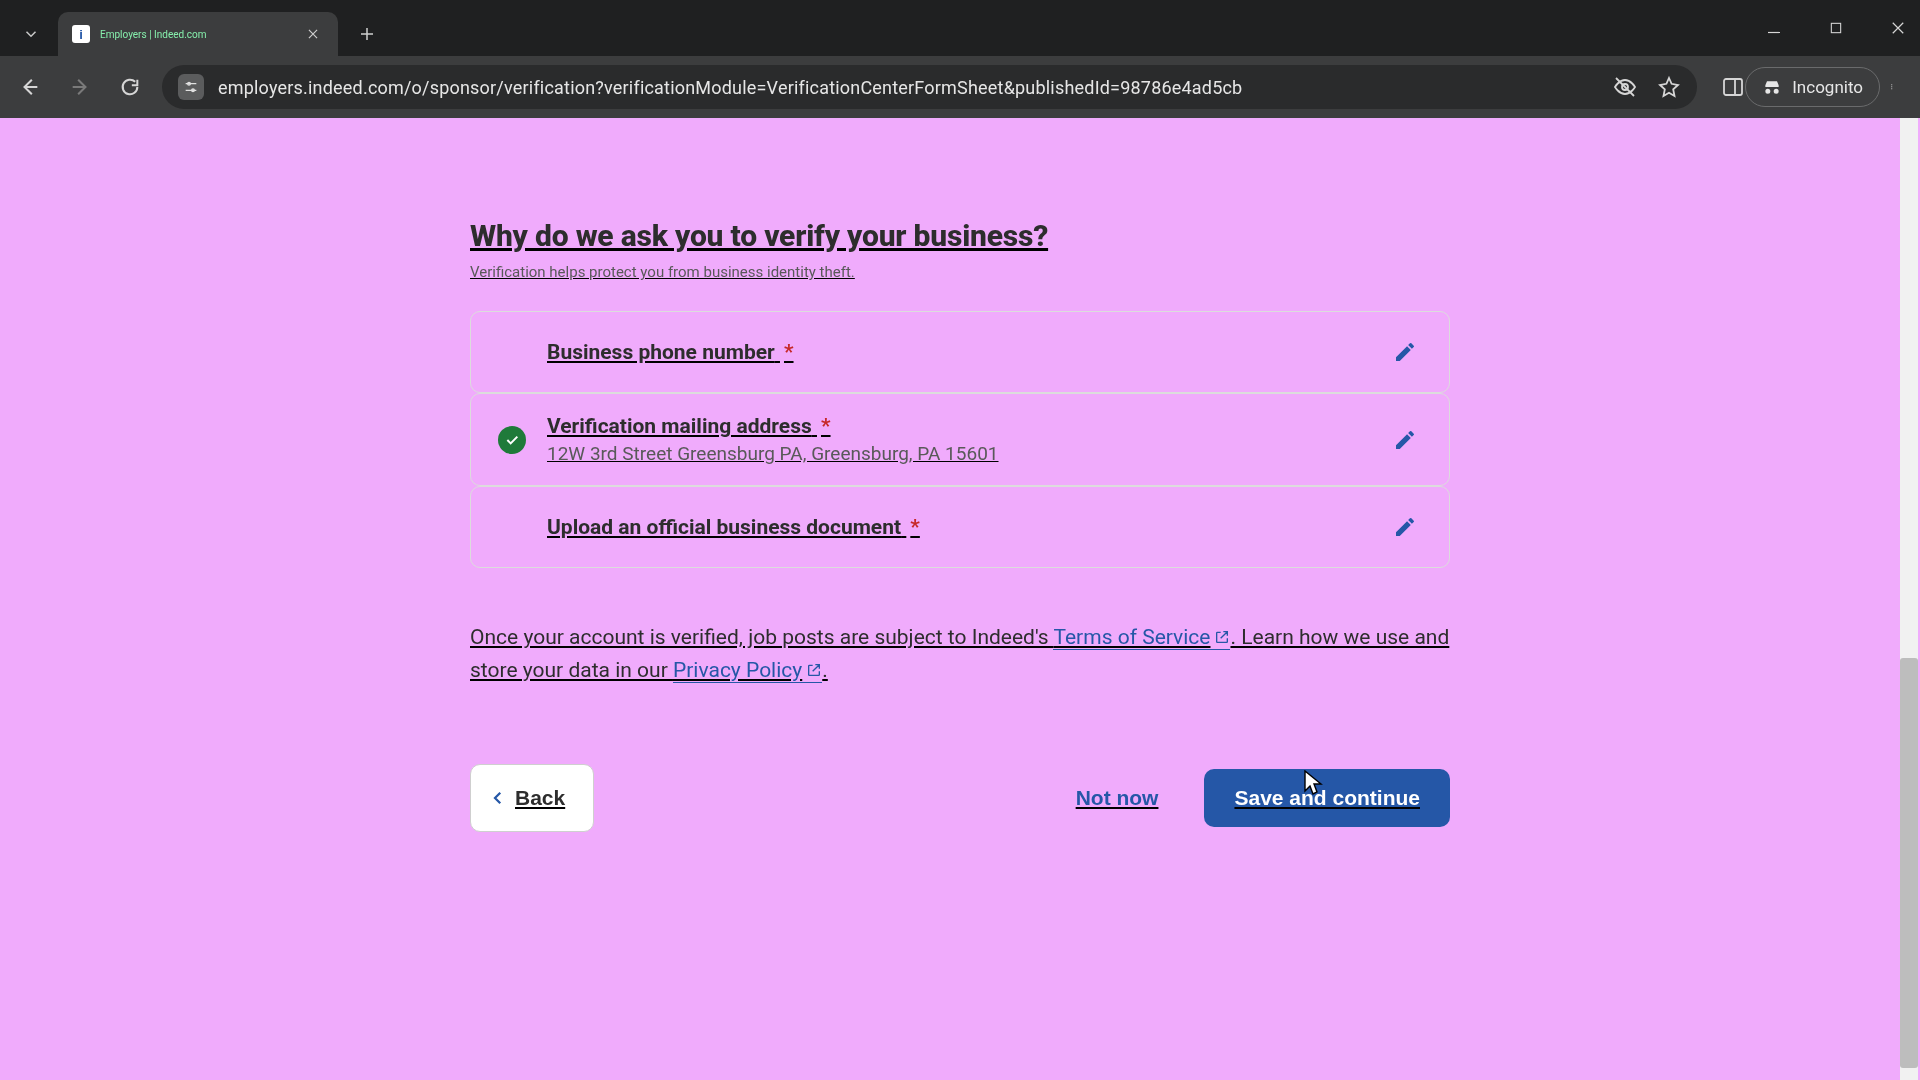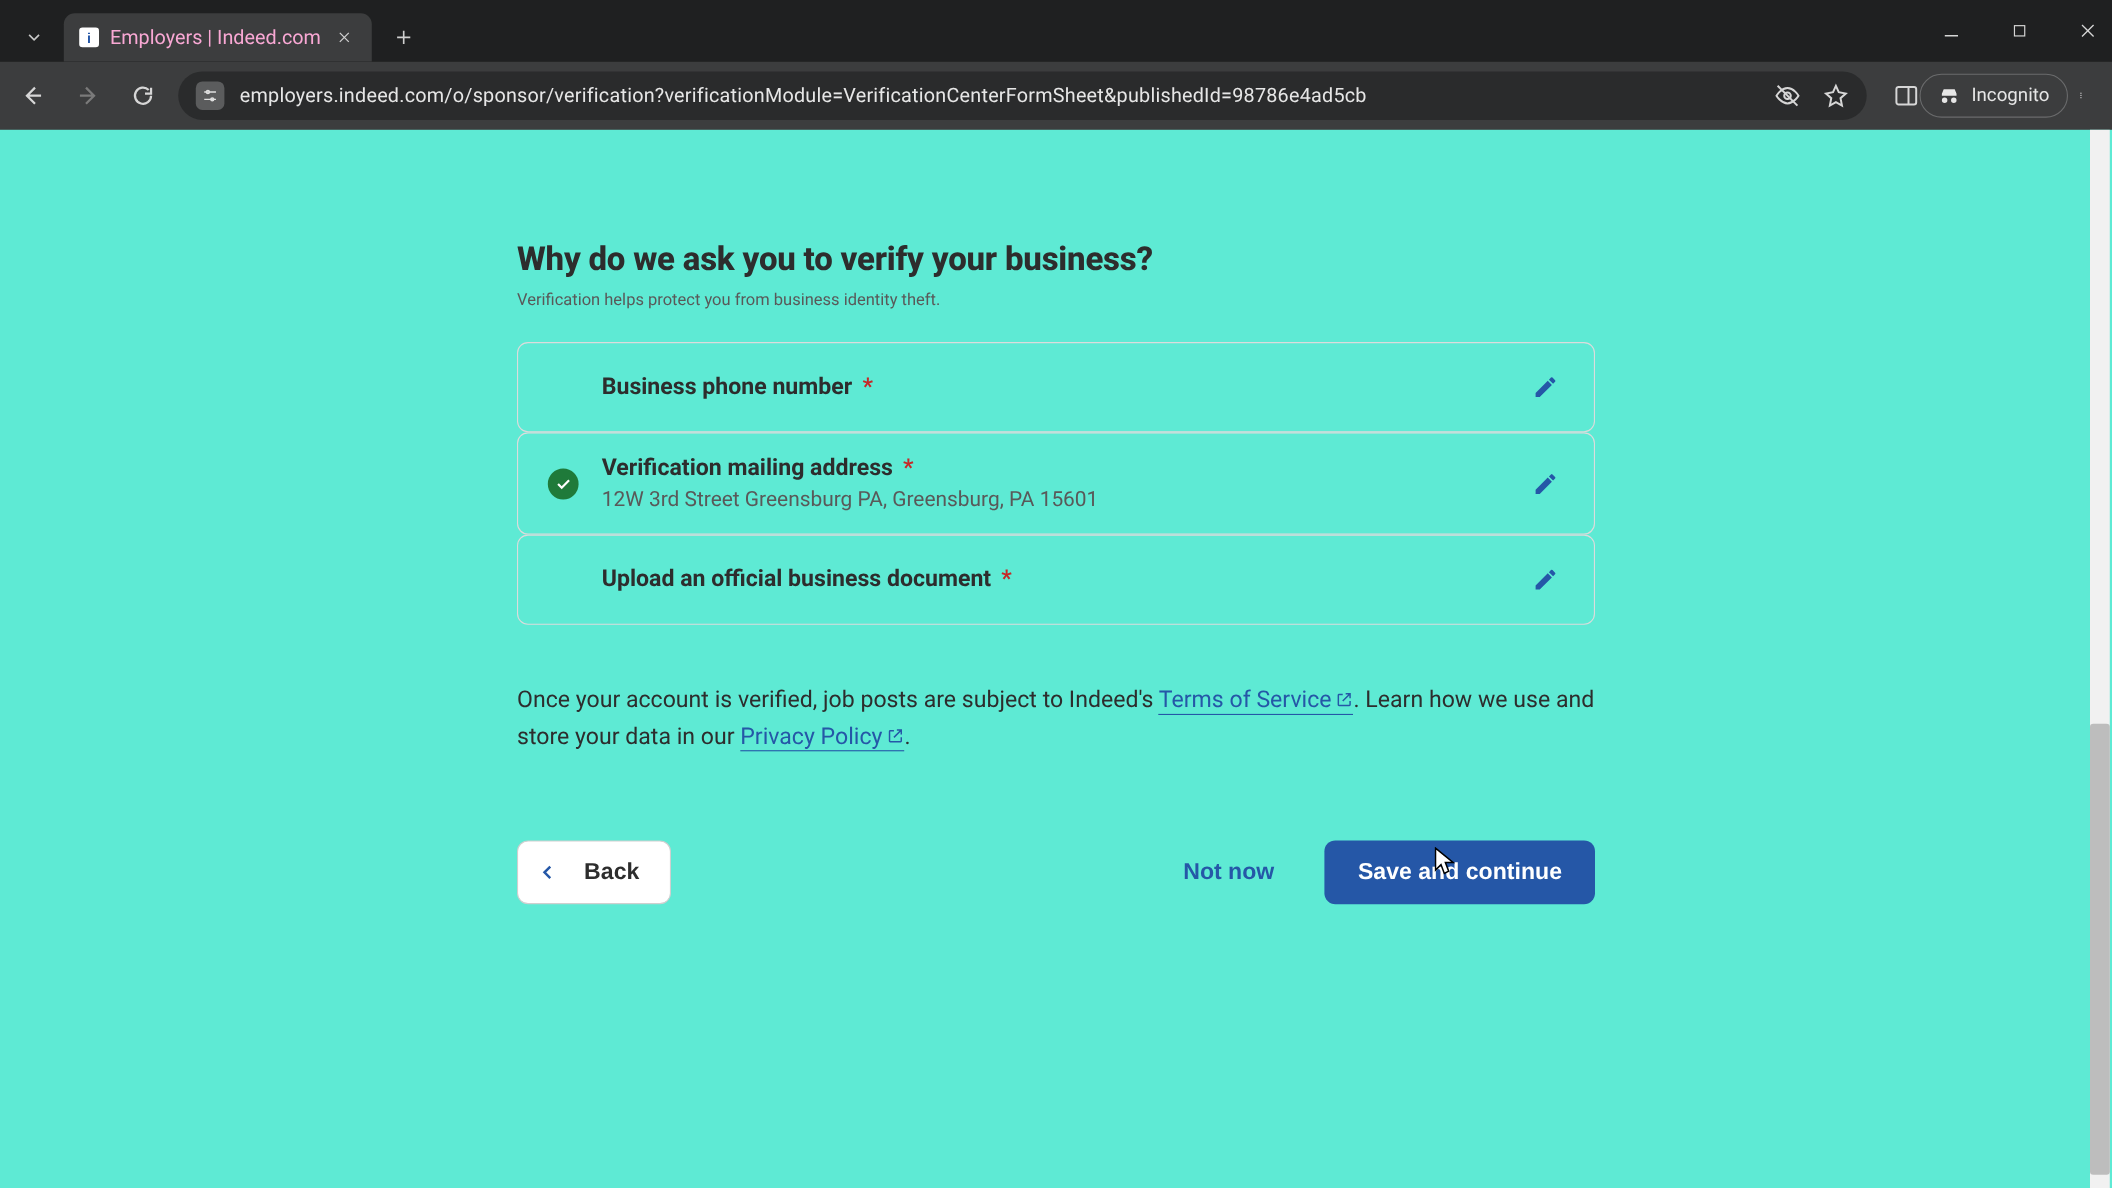--- a/index.html
+++ b/index.html
@@ -6,21 +6,21 @@
   html, body { width: 1920px; height: 1080px; overflow: hidden; font-family: -apple-system, BlinkMacSystemFont, "Segoe UI", Roboto, Helvetica, Arial, sans-serif; }
   body { background: #ffffff; }
 
   
   .chrome { width: 100%; height: 118px; background: #2a2b2c; display: flex; flex-direction: column; }
   .tabstrip { height: 56px; background: #1f2021; display: flex; align-items: flex-end; padding: 0 8px; position: relative; }
   .tab-search { width: 46px; height: 44px; border-radius: 10px 10px 0 0; display:flex; align-items:center; justify-content:center; margin-right:4px; }
   .tab-search svg { width:18px; height:18px; fill:#c9c9c9; }
   .tab { height: 44px; background: #3c3d3e; border-radius: 10px 10px 0 0; display:flex; align-items:center; padding: 0 14px; gap:10px; min-width: 280px; position:relative; }
   .favicon { width:18px; height:18px; border-radius: 3px; background:#ffffff; display:flex; align-items:center; justify-content:center; font-family:Arial, sans-serif; font-size:13px; font-weight:700; color:#2557a7; }
-  .tab-title { color:#f9a8d4; font-size:18px; white-space:nowrap; overflow:hidden; text-overflow:ellipsis; flex:1; }
+  .tab-title { color:#86efac; font-size:10px; white-space:nowrap; overflow:hidden; text-overflow:ellipsis; flex:1; }
   .tab-close { width:22px; height:22px; display:flex; align-items:center; justify-content:center; color:#cfcfcf; border-radius:50%; }
   .tab-close svg { width:14px; height:14px; stroke:#cfcfcf; stroke-width:2; fill:none; }
   .newtab { width:38px; height:38px; display:flex; align-items:center; justify-content:center; margin-left:10px; margin-bottom:3px; }
   .newtab svg { width:18px; height:18px; stroke:#cfcfcf; stroke-width:2; }
 
   .window-controls { position:absolute; right:8px; top:0; height:56px; display:flex; align-items:center; gap:34px; }
   .window-controls .wbtn { width:28px; height:28px; display:flex; align-items:center; justify-content:center; }
   .wbtn svg { stroke:#d6d6d6; stroke-width:1.6; fill:none; }
 
   .addrbar { height:62px; background:#3c3d3e; display:flex; align-items:center; padding: 0 12px; gap:14px; }
@@ -34,21 +34,21 @@
   .omni-right { margin-left:auto; display:flex; align-items:center; gap:20px; }
   .omni-icon { width:24px; height:24px; display:flex; align-items:center; justify-content:center; }
   .omni-icon svg { stroke:#d6d6d6; fill:none; stroke-width:1.8; }
   .right-cluster { display:flex; align-items:center; gap:0; margin-left:10px; }
   .incog-pill { height:40px; border:1px solid #6a6b6c; border-radius:20px; display:flex; align-items:center; gap:10px; padding:0 16px; color:#e6e6e6; font-size:17px; }
   .incog-pill svg { width:20px; height:20px; fill:#e6e6e6; }
   .kebab { width:28px; height:36px; display:flex; align-items:center; justify-content:center; }
   .kebab svg { fill:#d6d6d6; }
 
   
-  .viewport { position:relative; width:100%; height: calc(1080px - 118px); background:#5eead4; }
+  .viewport { position:relative; width:100%; height: calc(1080px - 118px); background:#f0abfc;text-decoration:underline; }
   .page { width:100%; height:100%; overflow:hidden; position:relative; }
   .content { width: 980px; margin: 0 auto; padding-top: 100px; }
 
   h1.page-title { font-size: 30px; font-weight: 800; color:#2d2d2d; letter-spacing:-0.2px; }
   .subtitle { margin-top:10px; font-size:15px; color:#595959; }
 
   .cards { margin-top: 30px; display:flex; flex-direction:column; }
   .card { border:1px solid #dcdcdc; border-radius:10px; padding: 20px 24px 20px 24px; display:flex; align-items:center; gap:18px; }
   .status-slot { width:34px; display:flex; justify-content:center; }
   .check-badge { width:28px; height:28px; border-radius:50%; background:#1f7a3a; display:flex; align-items:center; justify-content:center; }
@@ -59,21 +59,21 @@
   .card-value { font-size:19px; color:#595959; }
   .edit-btn { width:40px; height:40px; display:flex; align-items:center; justify-content:center; }
   .edit-btn svg { width:24px; height:24px; fill:#2557a7; }
 
   .legal { margin-top: 53px; font-size:21px; color:#2d2d2d; line-height:1.55; }
   .legal a { color:#2557a7; text-decoration:none; border-bottom:1px solid #2557a7; }
   .ext-icon { display:inline-block; vertical-align:baseline; margin-left:4px; }
   .ext-icon svg { width:16px; height:16px; stroke:#2557a7; fill:none; stroke-width:2; position:relative; top:1px; }
 
   .actions { margin-top: 78px; display:flex; align-items:center; }
-  .back-btn { height:58px; padding:0 28px 0 18px; border:1px solid #cfcfcf; background:#fff; border-radius:10px; display:flex; align-items:center; gap:24px; font-size:21px; font-weight:700; color:#2d2d2d; }
+  .back-btn { height:68px; padding:0 28px 0 18px; border:1px solid #cfcfcf; background:#fff; border-radius:10px; display:flex; align-items:center; gap:8px; font-size:21px; font-weight:700; color:#2d2d2d; }
   .back-btn svg { width:18px; height:18px; stroke:#2557a7; stroke-width:3; fill:none; }
   .spacer { flex:1; }
   .notnow-btn { height:58px; padding:0 24px; background:transparent; border:none; color:#2557a7; font-size:21px; font-weight:700; margin-right:22px; }
   .primary-btn { height:58px; padding:0 30px; background:#2557a7; border:none; border-radius:10px; color:#ffffff; font-size:21px; font-weight:700; }
 
   
   .vscroll-track { position:absolute; right:2px; top:0; width:18px; height:100%; background:#f1f1f1; }
   .vscroll-thumb { position:absolute; right:2px; width:18px; background:#bdbdbd; border-radius:3px; }
 
   

